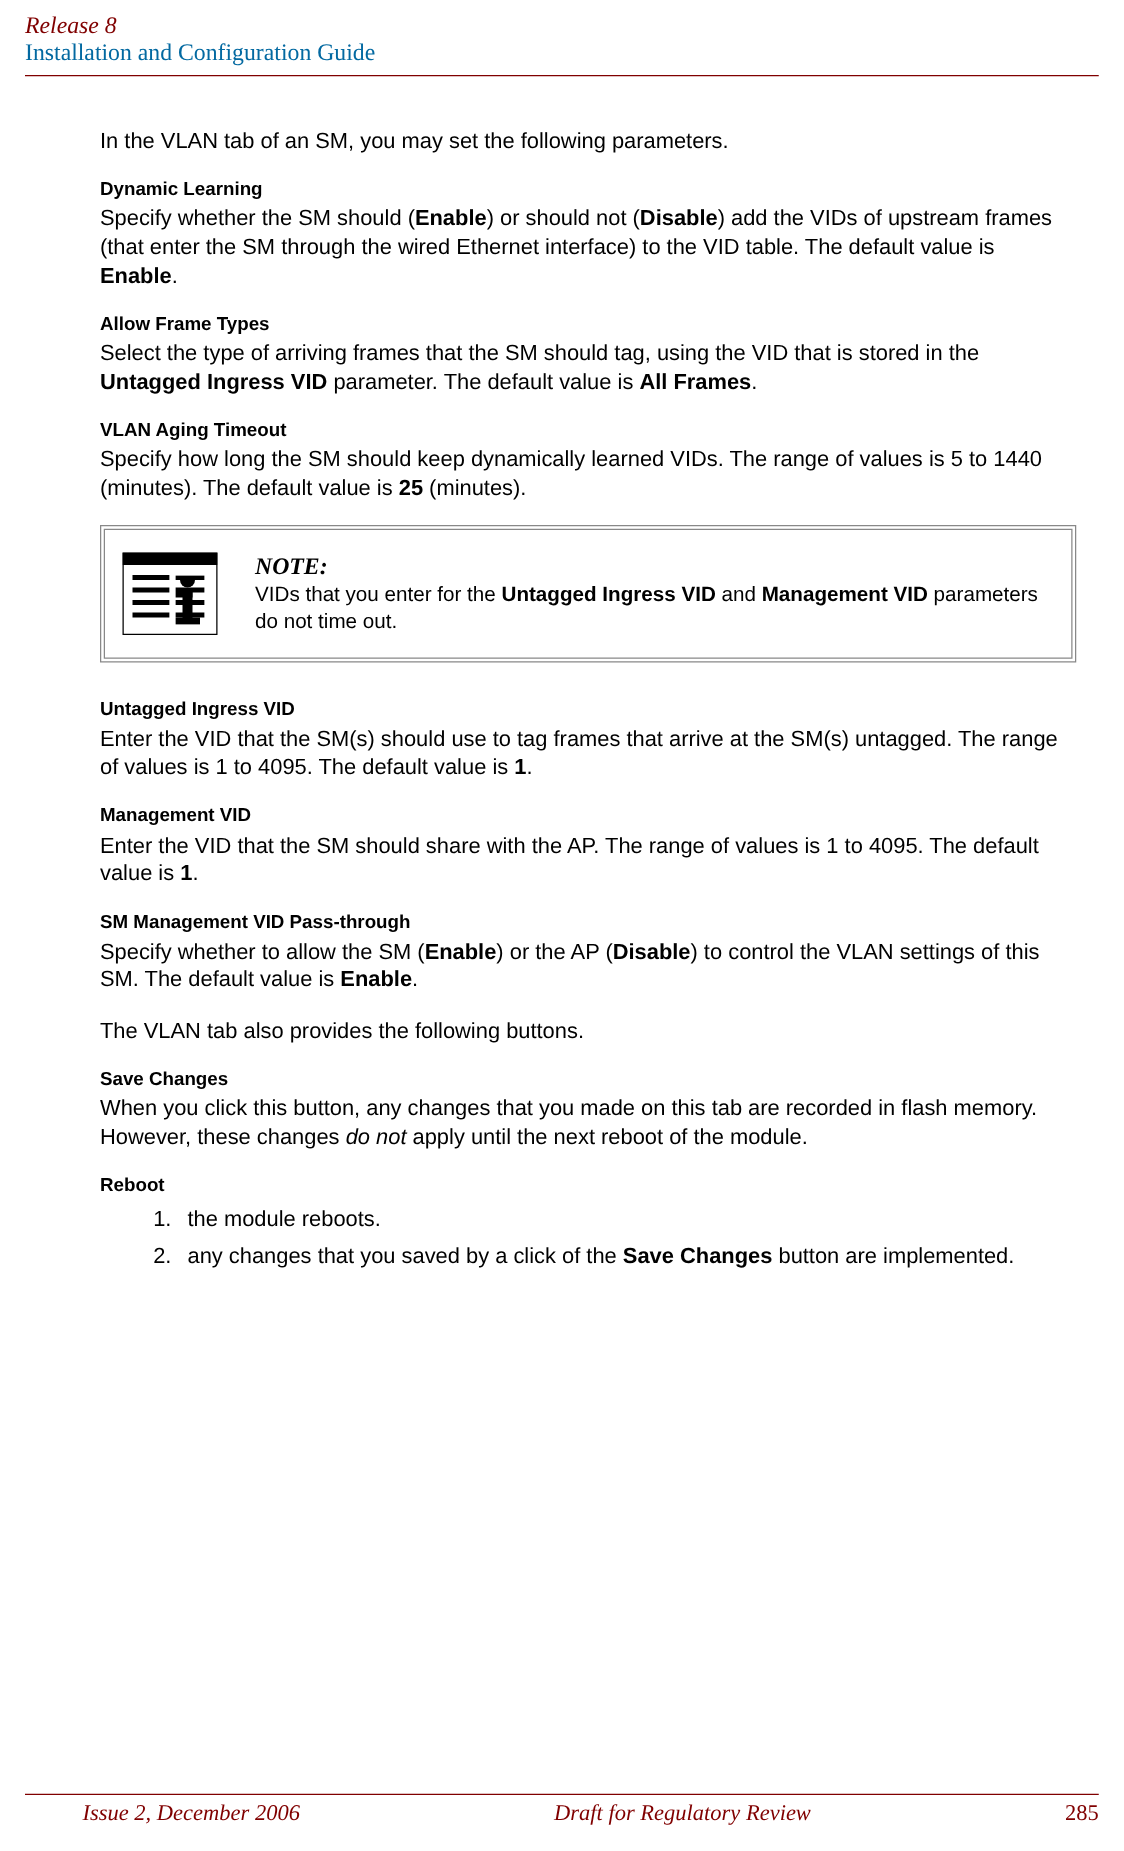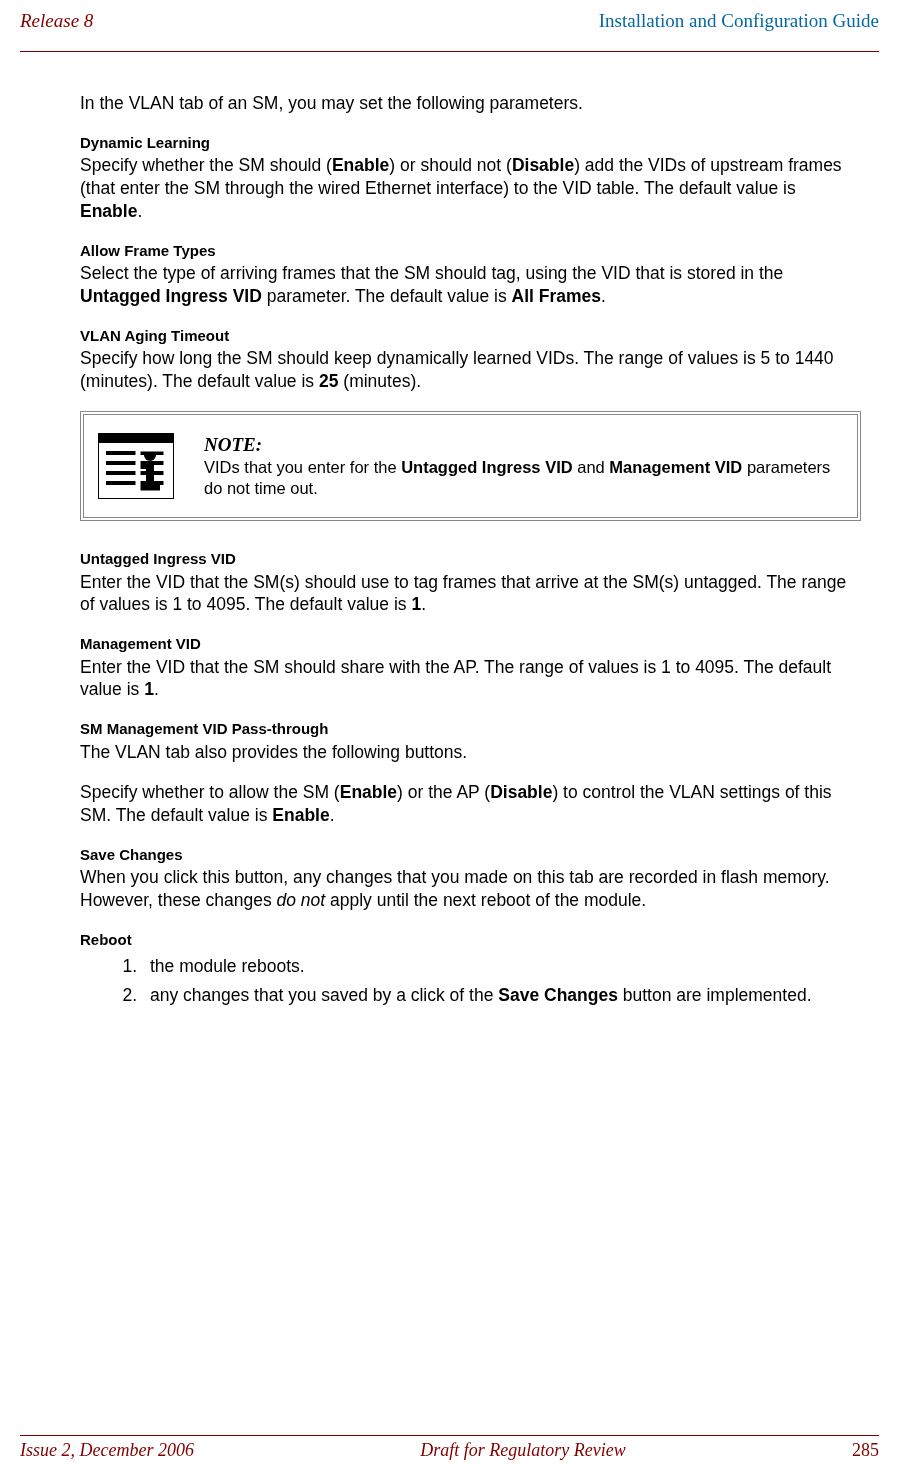--- a/index.html
+++ b/index.html
@@ -15,21 +15,22 @@
     box-sizing: border-box;
     padding: 10px 20px 20px 20px;
     display: flex;
     flex-direction: column;
   }
   .header {
     display: flex;
     justify-content: space-between;
     align-items: baseline;
     border-bottom: 1px solid #800000;
-    padding-bottom: 19px;
+    padding-bottom: 6px;
+    flex-direction: column;
   }
   .header-left {
     font-family: "Palatino Linotype", Palatino, Georgia, serif;
     font-size: 19px;
     color: #800000;
     font-style: italic;
   }
   .header-right {
     font-family: "Palatino Linotype", Palatino, Georgia, serif;
     font-size: 19px;
@@ -94,21 +95,21 @@
     padding-top: 4px;
     font-family: "Palatino Linotype", Palatino, Georgia, serif;
     color: #800000;
     font-style: italic;
     font-size: 18px;
   }
   .footer-center {
     text-align: center;
     flex: 1;
   }
-  .footer-left { flex: 0 0 auto; }
+  .footer-left { flex: 0 0 auto; margin-left: 46px; }
   .footer-right { flex: 0 0 auto; font-style: normal;}
   b { font-weight: bold; }
 </style>
 </head>
 <body>
 
 <div class="page">
   <div class="header">
     <div class="header-left">Release 8</div>
     <div class="header-right">Installation and Configuration Guide</div>
@@ -159,25 +160,25 @@
     <p class="para">
       <span>Enter the VID that the SM(s) should use to tag frames that arrive at the SM(s) untagged. The range of values is 1 to 4095. The default value is </span><b>1</b><span>.</span>
     </p>
 
     <div class="section-title">Management VID</div>
     <p class="para">
       <span>Enter the VID that the SM should share with the AP. The range of values is 1 to 4095. The default value is </span><b>1</b><span>.</span>
     </p>
 
     <div class="section-title">SM Management VID Pass-through</div>
-    <p class="para">The VLAN tab also provides the following buttons.</p>
-
     <p class="para">
       <span>Specify whether to allow the SM (</span><b>Enable</b><span>) or the AP (</span><b>Disable</b><span>) to control the VLAN settings of this SM. The default value is </span><b>Enable</b><span>.</span>
     </p>
+
+    <p class="para">The VLAN tab also provides the following buttons.</p>
 
     <div class="section-title">Save Changes</div>
     <p class="para">
       <span>When you click this button, any changes that you made on this tab are recorded in flash memory. However, these changes </span><span class="italic">do not</span><span> apply until the next reboot of the module.</span>
     </p>
 
     <div class="section-title">Reboot</div>
     <ol class="steps">
       <li>the module reboots.</li>
       <li>

